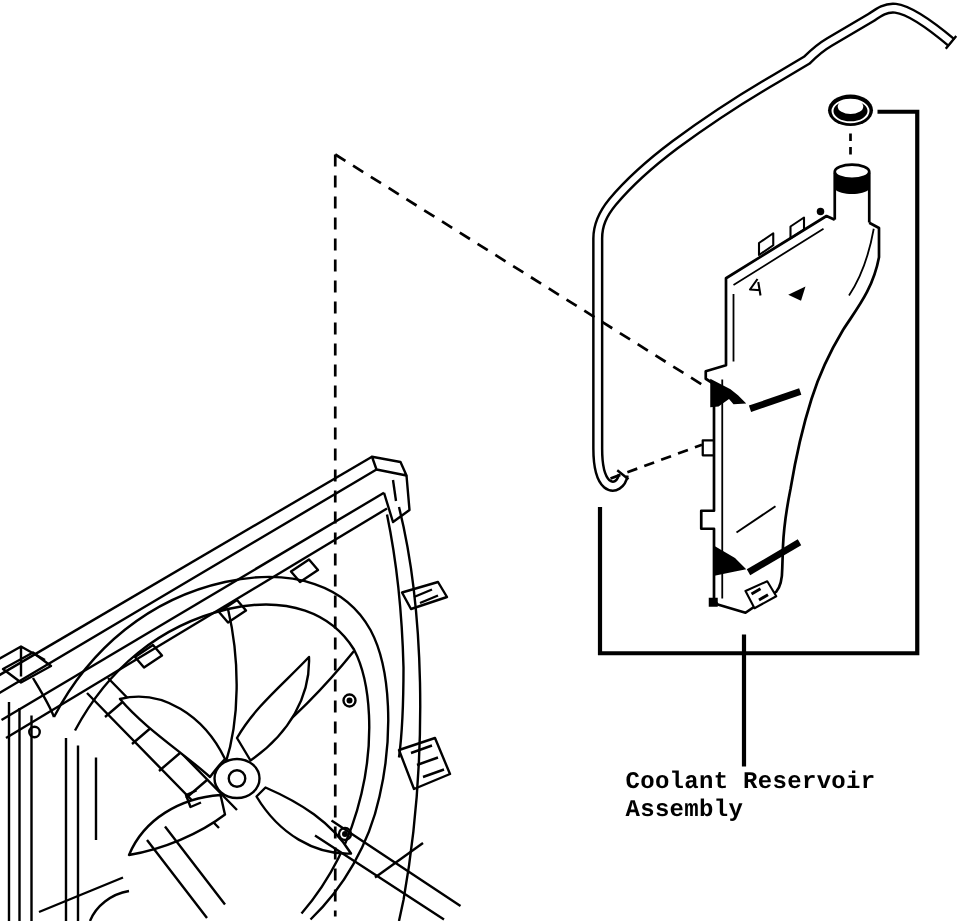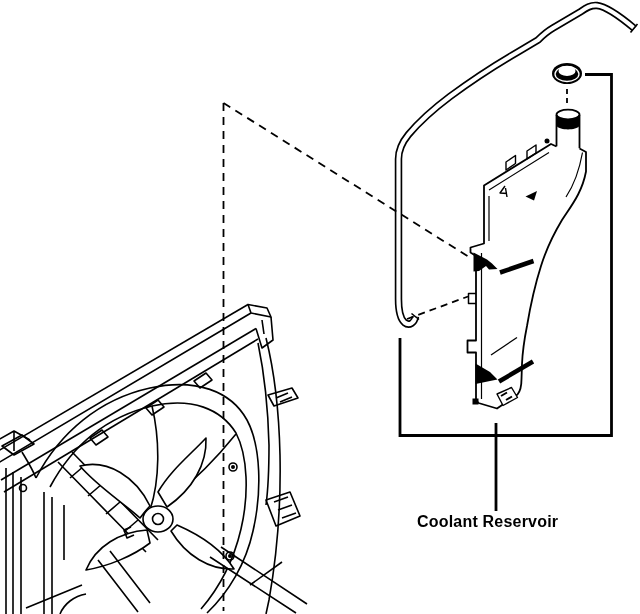--- a/index.html
+++ b/index.html
@@ -1,17 +1,17 @@
 <!DOCTYPE html>
 <html><head>
 <meta charset="utf-8">
 <style>
   html,body{margin:0;padding:0;background:#ffffff;}
   .canvas{position:relative;width:640px;height:614px;background:#ffffff;overflow:hidden;
-          font-family:Liberation Sans, sans-serif;}
+          font-family:Liberation Mono, monospace;}
   .canvas svg{position:absolute;left:0;top:0;}
   .part-label{position:absolute;left:417px;top:512px;color:#000000;
               font-weight:bold;font-size:16px;line-height:19px;letter-spacing:.2px;}
   .part-label span{display:block;white-space:nowrap;}
   path,ellipse,circle,line{vector-effect:none;}
 </style>
 </head>
 <body>
 
 <div class="canvas">
@@ -136,14 +136,15 @@
   </g>
 
   <g stroke="#000" fill="none" stroke-width="2.8" stroke-linejoin="miter">
     <path d="M 585,74.5 H 611.5 V 435.5 H 400 V 338"></path>
     <path d="M 496,423 V 511"></path>
   </g>
 </svg>
 
 <div class="part-label">
   <span>Coolant Reservoir</span>
+  <span>Assembly</span>
 </div>
 </div>
 
 </body></html>

